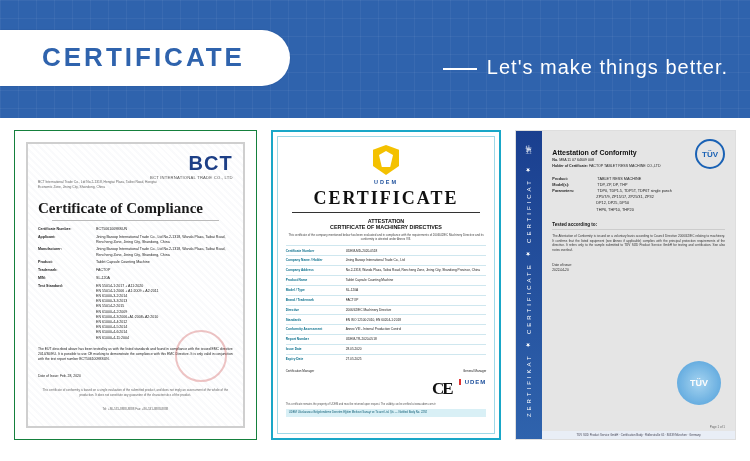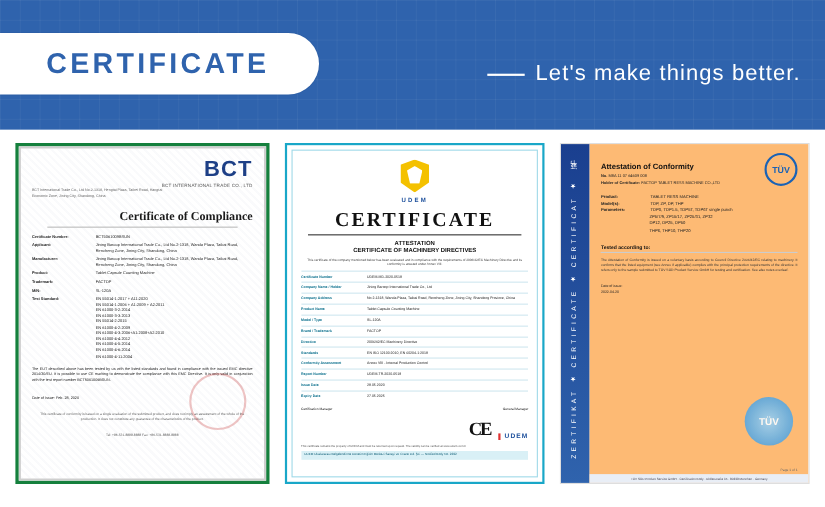--- a/index.html
+++ b/index.html
@@ -72,43 +72,43 @@
   .cert {
     position: relative;
     background: #ffffff;
     flex: 1 1 0;
     height: 310px;
     overflow: hidden;
   }
 
   
   .c1 {
-    border: 3px solid #15803d;
-    padding: 0;
+    border: 1px solid #15803d;
+    padding: 11px;
   }
   .c1-inner {
     border: 2px solid #cfcfcf;
     height: 100%;
     position: relative;
     padding: 8px 10px;
     background:
       repeating-linear-gradient(45deg, rgba(150,160,190,0.05) 0 2px, transparent 2px 5px);
   }
   .c1 .brandbox { text-align: right; }
   .c1 .brandbox .logo {
     font-size: 20px; font-weight: bold; color: #1d3f86; letter-spacing: 1px;
   }
   .c1 .brandbox .logo-sub { font-size: 4.2px; color: #555; letter-spacing: .2px; }
   .c1 .tinylines {
     font-size: 3.3px; color: #666; line-height: 1.5; width: 120px;
   }
   .c1 .title {
-    text-align: right;
+    text-align: left;
     font-family: "Liberation Serif", serif;
-    font-size: 11px;
+    font-size: 15px;
     color: #1a1a1a;
     margin: 10px 0 3px;
     font-weight: bold;
   }
   .c1 .rule { height: 1px; background: #bbb; margin: 3px 14px 6px; }
   .c1 .row {
     display: flex; font-size: 3.6px; color: #222; line-height: 1.45; margin-bottom: 2.5px;
   }
   .c1 .row .k { width: 58px; flex: none; font-weight: bold; }
   .c1 .row .v { flex: 1; }
@@ -151,21 +151,21 @@
   .c2 .hr2 { height: 1px; background: #333; margin: 3px 6px 5px; }
   .c2 .sub1 { text-align: center; font-size: 5.4px; font-weight: bold; color: #111; }
   .c2 .sub2 { text-align: center; font-size: 5.4px; font-weight: bold; color: #111; margin-bottom: 3px;}
   .c2 .note { text-align: center; font-size: 2.9px; color: #444; line-height: 1.45; margin-bottom: 4px; }
   .c2 .row { display: flex; border-top: 1px solid #cfe7ef; padding: 2.2px 0; font-size: 3.2px; color: #1a1a1a; }
   .c2 .row .k { width: 60px; flex: none; color: #0a6f8c; font-weight: bold; line-height: 1.4; }
   .c2 .row .v { flex: 1; line-height: 1.4; }
   .c2 .sign {
     display: flex; justify-content: space-between; margin-top: 5px; font-size: 3px; color: #222;
   }
-  .c2 .marks { display: flex; align-items: flex-end; justify-content: flex-end; gap: 7px; margin-top: 6px; }
+  .c2 .marks { display: flex; align-items: flex-start; justify-content: flex-end; gap: 7px; margin-top: 6px; }
   .c2 .ce { font-family: "Liberation Serif", serif; font-size: 17px; font-weight: bold; color: #111; letter-spacing: -2px;}
   .c2 .udemmark {
     font-size: 6px; font-weight: bold; color: #1b4e9b; letter-spacing: 1px;
     border-left: 2px solid #e03131; padding-left: 4px;
   }
   .c2 .fineprint { font-size: 2.6px; color: #555; line-height: 1.4; margin-top: 4px; }
   .c2 .bluebar {
     background: #d9f0f6; font-size: 2.8px; color: #0a5a73; padding: 2px 3px; margin-top: 3px; line-height:1.4;
   }
 
@@ -176,21 +176,21 @@
     background: linear-gradient(180deg,#1a3f8f,#2f63ad);
     color: #ffffff;
     position: relative;
   }
   .c3 .sidebar .vtext {
     position: absolute; top: 50%; left: 50%;
     transform: translate(-50%,-50%) rotate(180deg);
     writing-mode: vertical-rl;
     font-size: 6px; letter-spacing: 3px; white-space: nowrap;
   }
-  .c3 .pane { flex: 1; padding: 8px 10px; position: relative; background: #fdba74; }
+  .c3 .pane { flex: 1; padding: 8px 10px; position: relative; background: #e5e5e5; }
   .c3 .tuv-logo {
     position: absolute; right: 10px; top: 8px;
     width: 30px; height: 30px; border-radius: 50%;
     border: 2px solid #1a62b5; color: #1a62b5;
     font-size: 8px; font-weight: bold; display: flex; align-items: center; justify-content: center;
   }
   .c3 .h1 { font-size: 7px; font-weight: bold; color: #111; margin-top: 10px; }
   .c3 .kv { font-size: 3.6px; color: #222; margin-top: 2px; }
   .c3 .kv b { font-weight: bold; }
   .c3 .block { margin-top: 8px; font-size: 3.8px; color: #222; line-height: 1.6; }

